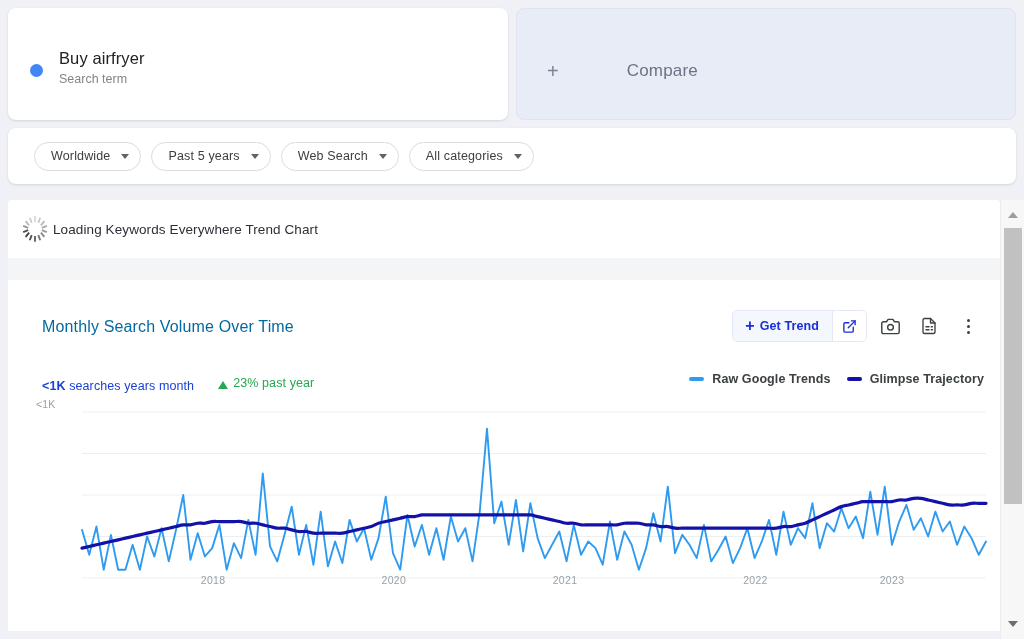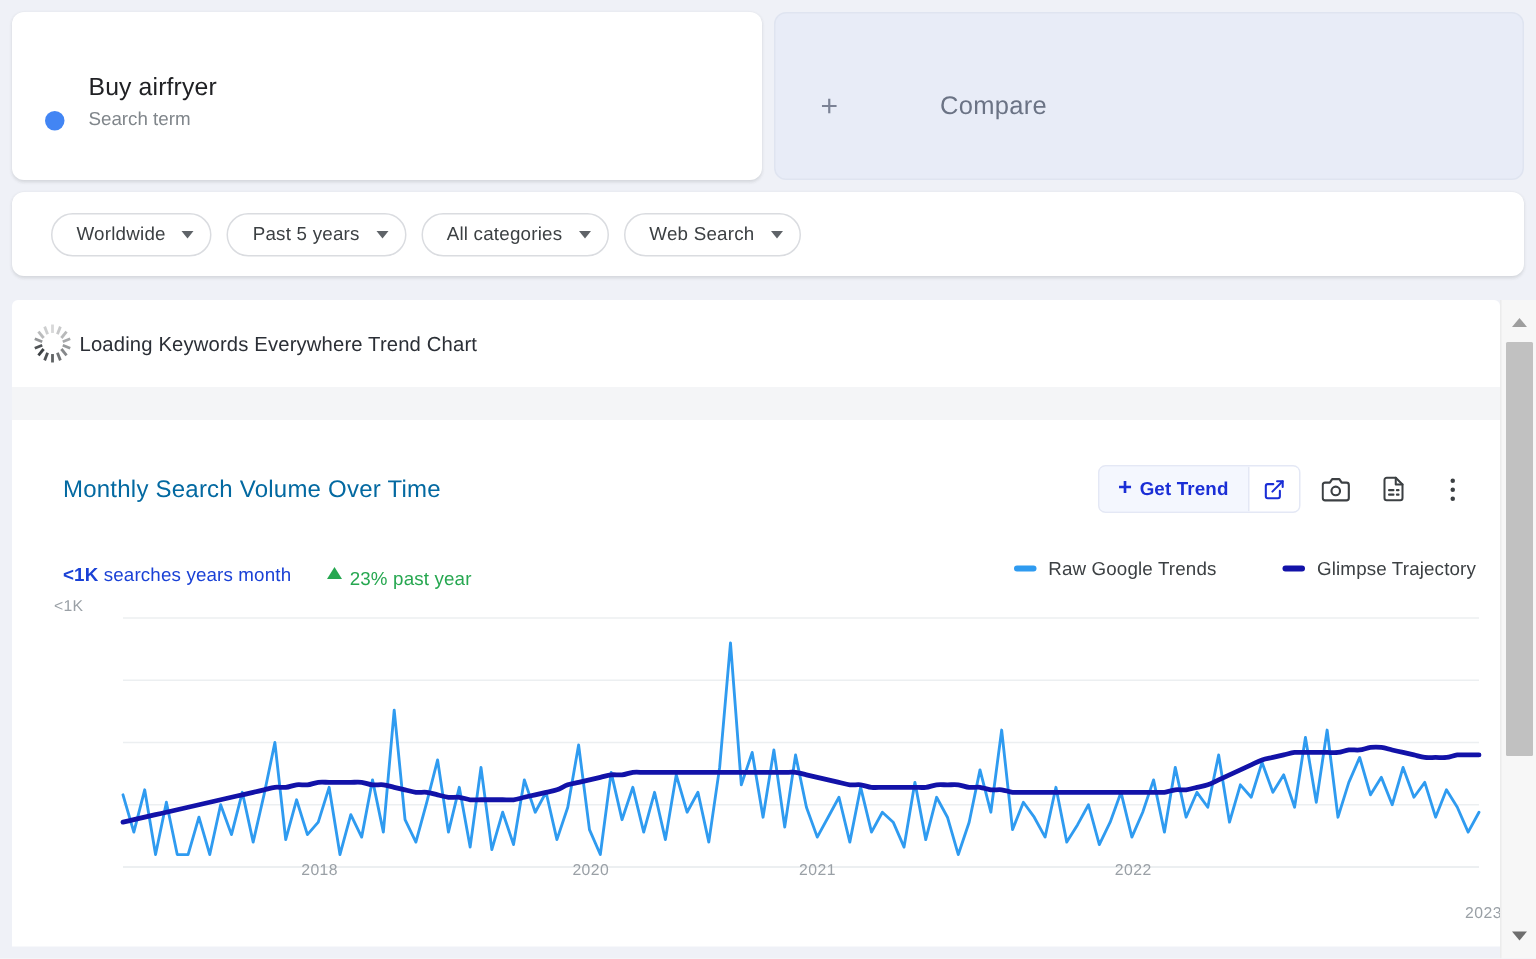--- a/index.html
+++ b/index.html
@@ -32,21 +32,21 @@
     height: 112px;
     background: #ffffff;
     border-radius: 8px;
     position: relative;
     box-shadow: 0 1px 2px rgba(60,64,67,.10), 0 1px 3px rgba(60,64,67,.06);
   }
   .term-inner {
     position: absolute;
     left: 22px; top: 40px;
     display: flex;
-    align-items: flex-end;
+    align-items: center;
   }
   .term-dot {
     width: 13px; height: 13px;
     border-radius: 50%;
     background: #4285f4;
     margin-top: 6px;
     margin-right: 16px;
     flex: 0 0 auto;
   }
   .term-text { display: flex; flex-direction: column; }
@@ -187,21 +187,21 @@
     color: #1a41d6;
     letter-spacing: .1px;
   }
   .stat-vol b { font-weight: 700; }
   .stat-chg {
     font-size: 12.5px;
     color: #26a750;
     margin-left: 24px;
     letter-spacing: .1px;
     display: flex;
-    align-items: flex-start;
+    align-items: flex-end;
   }
   .tri-up {
     width: 0; height: 0;
     border-left: 5px solid transparent;
     border-right: 5px solid transparent;
     border-bottom: 8px solid #26a750;
     margin-right: 5px;
     position: relative;
     top: -1px;
   }
@@ -270,21 +270,22 @@
     background: #3c4043;
     display: block;
   }
 
   
   .legend {
     position: absolute;
     right: 8px; top: 84px;
     display: flex;
     align-items: center;
-    gap: 44px;
+    gap: 16px;
+    font-weight: bold;
   }
   .legend-item {
     display: flex;
     align-items: center;
     font-size: 12.5px;
     color: #3c4043;
     letter-spacing: .1px;
   }
   .legend-swatch {
     width: 15px; height: 4px;
@@ -381,25 +382,25 @@
   <div class="filter-bar">
     <div class="pill">
       <span>Worldwide</span>
       <span class="caret"></span>
     </div>
     <div class="pill">
       <span>Past 5 years</span>
       <span class="caret"></span>
     </div>
     <div class="pill">
+      <span>Web Search</span>
+      <span class="caret"></span>
+    </div>
+    <div class="pill">
       <span>All categories</span>
-      <span class="caret"></span>
-    </div>
-    <div class="pill">
-      <span>Web Search</span>
       <span class="caret"></span>
     </div>
   </div>
 
   <div class="loading-panel">
     <div class="loading-inner">
       <svg class="spinner" viewBox="0 0 32 32">
         <g stroke="#3c4043" stroke-width="2" stroke-linecap="butt">
           <line x1="16" y1="2.5" x2="16" y2="8.5" opacity="0.20"></line>
           <line x1="21.6" y1="4" x2="19.5" y2="9.5" opacity="0.28"></line>
@@ -498,23 +499,23 @@
             <line x1="48" x2="952" y1="130.5" y2="130.5" stroke="#eceff1" stroke-width="1"></line>
             <line x1="48" x2="952" y1="172" y2="172" stroke="#eceff1" stroke-width="1.2"></line>
             <path d="M48.00 123.86 L55.23 148.76 L62.46 120.54 L69.70 163.70 L76.93 128.84 L84.16 163.70 L91.39 163.70 L98.62 138.80 L105.86 163.70 L113.09 130.50 L120.32 150.42 L127.55 122.20 L134.78 155.40 L142.02 123.86 L149.25 89.00 L156.48 153.74 L163.71 127.18 L170.94 150.42 L178.18 142.12 L185.41 118.88 L192.64 163.70 L199.87 137.14 L207.10 152.08 L214.34 113.90 L221.57 148.76 L228.80 67.42 L236.03 140.46 L243.26 155.40 L250.50 128.84 L257.73 100.62 L264.96 148.76 L272.19 118.88 L279.42 158.72 L286.66 105.60 L293.89 160.38 L301.12 135.48 L308.35 157.06 L315.58 113.90 L322.82 135.48 L330.05 122.20 L337.28 153.74 L344.51 132.16 L351.74 90.66 L358.98 147.10 L366.21 163.70 L373.44 108.92 L380.67 140.46 L387.90 118.88 L395.14 148.76 L402.37 122.20 L409.60 153.74 L416.83 110.58 L424.06 135.48 L431.30 122.20 L438.53 155.40 L445.76 105.60 L452.99 22.60 L460.22 117.22 L467.46 95.64 L474.69 138.80 L481.92 93.98 L489.15 145.44 L496.38 97.30 L503.62 132.16 L510.85 152.08 L518.08 138.80 L525.31 125.52 L532.54 155.40 L539.78 118.88 L547.01 148.76 L554.24 135.48 L561.47 142.12 L568.70 158.72 L575.94 115.56 L583.17 153.74 L590.40 125.52 L597.63 138.80 L604.86 163.70 L612.10 142.12 L619.33 107.26 L626.56 135.48 L633.79 80.70 L641.02 147.10 L648.26 128.84 L655.49 138.80 L662.72 152.08 L669.95 118.88 L677.18 155.40 L684.42 143.78 L691.65 130.50 L698.88 157.06 L706.11 142.12 L713.34 122.20 L720.58 152.08 L727.81 135.48 L735.04 113.90 L742.27 148.76 L749.50 105.60 L756.74 138.80 L763.97 122.20 L771.20 132.16 L778.43 97.30 L785.66 142.12 L792.90 117.22 L800.13 125.52 L807.36 102.28 L814.59 122.20 L821.82 110.58 L829.06 132.16 L836.29 85.68 L843.52 128.84 L850.75 80.70 L857.98 138.80 L865.22 115.56 L872.45 98.96 L879.68 123.86 L886.91 112.24 L894.14 130.50 L901.38 105.60 L908.61 125.52 L915.84 115.56 L923.07 138.80 L930.30 120.54 L937.54 132.16 L944.77 148.76 L952.00 135.48" fill="none" stroke="#2f9bf0" stroke-width="1.9" stroke-linejoin="round" stroke-linecap="round"></path>
             <path d="M48.00 142.12 C49.21 141.84,52.82 141.01,55.23 140.46 C57.64 139.91,60.05 139.35,62.46 138.80 C64.87 138.25,67.29 137.69,69.70 137.14 C72.11 136.59,74.52 136.03,76.93 135.48 C79.34 134.93,81.75 134.37,84.16 133.82 C86.57 133.27,88.98 132.71,91.39 132.16 C93.80 131.61,96.21 131.05,98.62 130.50 C101.03 129.95,103.45 129.39,105.86 128.84 C108.27 128.29,110.68 127.73,113.09 127.18 C115.50 126.63,117.91 126.07,120.32 125.52 C122.73 124.97,125.14 124.41,127.55 123.86 C129.96 123.31,132.37 122.75,134.78 122.20 C137.19 121.65,139.61 121.09,142.02 120.54 C144.43 119.99,146.84 119.16,149.25 118.88 C151.66 118.60,154.07 119.16,156.48 118.88 C158.89 118.60,161.30 117.50,163.71 117.22 C166.12 116.94,168.53 117.50,170.94 117.22 C173.35 116.94,175.77 115.84,178.18 115.56 C180.59 115.28,183.00 115.56,185.41 115.56 C187.82 115.56,190.23 115.56,192.64 115.56 C195.05 115.56,197.46 115.56,199.87 115.56 C202.28 115.56,204.69 115.28,207.10 115.56 C209.51 115.84,211.93 116.94,214.34 117.22 C216.75 117.50,219.16 116.94,221.57 117.22 C223.98 117.50,226.39 118.33,228.80 118.88 C231.21 119.43,233.62 119.99,236.03 120.54 C238.44 121.09,240.85 121.92,243.26 122.20 C245.67 122.48,248.09 121.92,250.50 122.20 C252.91 122.48,255.32 123.31,257.73 123.86 C260.14 124.41,262.55 125.24,264.96 125.52 C267.37 125.80,269.78 125.24,272.19 125.52 C274.60 125.80,277.01 126.90,279.42 127.18 C281.83 127.46,284.25 127.18,286.66 127.18 C289.07 127.18,291.48 127.18,293.89 127.18 C296.30 127.18,298.71 127.18,301.12 127.18 C303.53 127.18,305.94 127.46,308.35 127.18 C310.76 126.90,313.17 126.07,315.58 125.52 C317.99 124.97,320.41 124.41,322.82 123.86 C325.23 123.31,327.64 122.75,330.05 122.20 C332.46 121.65,334.87 121.37,337.28 120.54 C339.69 119.71,342.10 118.05,344.51 117.22 C346.92 116.39,349.33 116.11,351.74 115.56 C354.15 115.01,356.57 114.45,358.98 113.90 C361.39 113.35,363.80 112.79,366.21 112.24 C368.62 111.69,371.03 110.86,373.44 110.58 C375.85 110.30,378.26 110.86,380.67 110.58 C383.08 110.30,385.49 109.20,387.90 108.92 C390.31 108.64,392.73 108.92,395.14 108.92 C397.55 108.92,399.96 108.92,402.37 108.92 C404.78 108.92,407.19 108.92,409.60 108.92 C412.01 108.92,414.42 108.92,416.83 108.92 C419.24 108.92,421.65 108.92,424.06 108.92 C426.47 108.92,428.89 108.92,431.30 108.92 C433.71 108.92,436.12 108.92,438.53 108.92 C440.94 108.92,443.35 108.92,445.76 108.92 C448.17 108.92,450.58 108.92,452.99 108.92 C455.40 108.92,457.81 108.92,460.22 108.92 C462.63 108.92,465.05 108.92,467.46 108.92 C469.87 108.92,472.28 108.92,474.69 108.92 C477.10 108.92,479.51 108.92,481.92 108.92 C484.33 108.92,486.74 108.92,489.15 108.92 C491.56 108.92,493.97 108.64,496.38 108.92 C498.79 109.20,501.21 110.03,503.62 110.58 C506.03 111.13,508.44 111.69,510.85 112.24 C513.26 112.79,515.67 113.35,518.08 113.90 C520.49 114.45,522.90 115.01,525.31 115.56 C527.72 116.11,530.13 116.94,532.54 117.22 C534.95 117.50,537.37 116.94,539.78 117.22 C542.19 117.50,544.60 118.60,547.01 118.88 C549.42 119.16,551.83 118.88,554.24 118.88 C556.65 118.88,559.06 118.88,561.47 118.88 C563.88 118.88,566.29 118.88,568.70 118.88 C571.11 118.88,573.53 118.88,575.94 118.88 C578.35 118.88,580.76 119.16,583.17 118.88 C585.58 118.60,587.99 117.50,590.40 117.22 C592.81 116.94,595.22 117.22,597.63 117.22 C600.04 117.22,602.45 116.94,604.86 117.22 C607.27 117.50,609.69 118.60,612.10 118.88 C614.51 119.16,616.92 118.60,619.33 118.88 C621.74 119.16,624.15 120.26,626.56 120.54 C628.97 120.82,631.38 120.26,633.79 120.54 C636.20 120.82,638.61 121.92,641.02 122.20 C643.43 122.48,645.85 122.20,648.26 122.20 C650.67 122.20,653.08 122.20,655.49 122.20 C657.90 122.20,660.31 122.20,662.72 122.20 C665.13 122.20,667.54 122.20,669.95 122.20 C672.36 122.20,674.77 122.20,677.18 122.20 C679.59 122.20,682.01 122.20,684.42 122.20 C686.83 122.20,689.24 122.20,691.65 122.20 C694.06 122.20,696.47 122.20,698.88 122.20 C701.29 122.20,703.70 122.20,706.11 122.20 C708.52 122.20,710.93 122.20,713.34 122.20 C715.75 122.20,718.17 122.20,720.58 122.20 C722.99 122.20,725.40 122.20,727.81 122.20 C730.22 122.20,732.63 122.20,735.04 122.20 C737.45 122.20,739.86 122.48,742.27 122.20 C744.68 121.92,747.09 120.82,749.50 120.54 C751.91 120.26,754.33 120.82,756.74 120.54 C759.15 120.26,761.56 119.43,763.97 118.88 C766.38 118.33,768.79 118.05,771.20 117.22 C773.61 116.39,776.02 115.01,778.43 113.90 C780.84 112.79,783.25 111.69,785.66 110.58 C788.07 109.47,790.49 108.37,792.90 107.26 C795.31 106.15,797.72 105.05,800.13 103.94 C802.54 102.83,804.95 101.45,807.36 100.62 C809.77 99.79,812.18 99.51,814.59 98.96 C817.00 98.41,819.41 97.85,821.82 97.30 C824.23 96.75,826.65 95.92,829.06 95.64 C831.47 95.36,833.88 95.64,836.29 95.64 C838.70 95.64,841.11 95.64,843.52 95.64 C845.93 95.64,848.34 95.64,850.75 95.64 C853.16 95.64,855.57 95.92,857.98 95.64 C860.39 95.36,862.81 94.26,865.22 93.98 C867.63 93.70,870.04 94.26,872.45 93.98 C874.86 93.70,877.27 92.60,879.68 92.32 C882.09 92.04,884.50 92.04,886.91 92.32 C889.32 92.60,891.73 93.43,894.14 93.98 C896.55 94.53,898.97 95.09,901.38 95.64 C903.79 96.19,906.20 96.75,908.61 97.30 C911.02 97.85,913.43 98.68,915.84 98.96 C918.25 99.24,920.66 98.96,923.07 98.96 C925.48 98.96,927.89 99.24,930.30 98.96 C932.71 98.68,935.13 97.58,937.54 97.30 C939.95 97.02,942.36 97.30,944.77 97.30 C947.18 97.30,950.79 97.30,952.00 97.30" fill="none" stroke="#1212a8" stroke-width="3.2" stroke-linejoin="round" stroke-linecap="round"></path>
           </svg>
       </div>
 
       <div class="xlabels">
           <span style="left: 179.08px;">2018</span>
           <span style="left: 359.88px;">2020</span>
-          <span style="left: 511px;">2021</span>
+          <span style="left: 531px;">2021</span>
           <span style="left: 721.48px;">2022</span>
-          <span style="left: 955px; margin-top: 29px;">2023</span>
+          <span style="left: 858px;">2023</span>
         </div>
     </div>
   </div>
 
   <div class="scrollbar">
     <div class="sb-arrow up">
       <span class="tri"></span>
     </div>
     <div class="sb-thumb"></div>
     <div class="sb-arrow down">

